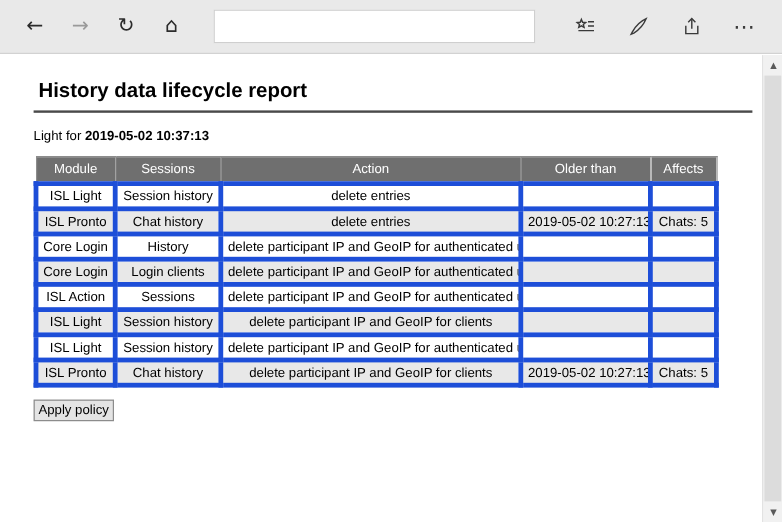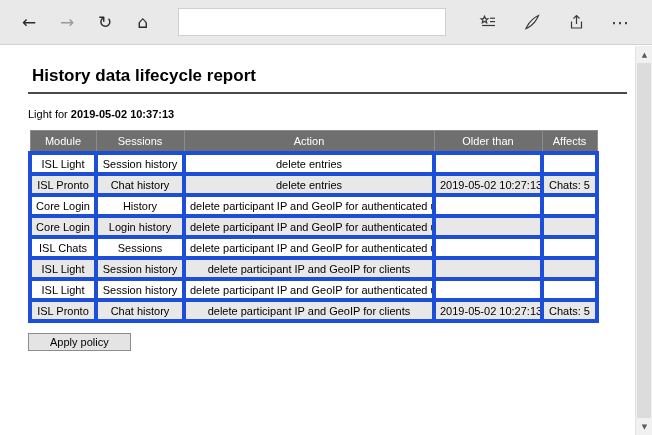--- a/index.html
+++ b/index.html
@@ -63,21 +63,21 @@
     overflow:hidden;white-space:nowrap;
   }
   table.report td{
     border:4px solid #1d4ed8;padding:1px 4px;height:15px;text-align:center;
     overflow:hidden;white-space:nowrap;color:#000;
   }
   table.report tbody tr:nth-child(even){background:#e8e8e8;}
   
   .apply-btn{
     margin-top:10px;font-size:11px;font-family:"Liberation Sans",sans-serif;
-    background:#e4e4e4;border:1px solid #8c8c8c;padding:2px 21px;cursor:pointer;color:#000;
+    background:#e4e4e4;border:1px solid #8c8c8c;padding:2px 3px;cursor:pointer;color:#000;
   }
 </style>
 </head>
 <body>
 
 <div class="toolbar">
   <button class="nav-btn">←</button>
   <button class="nav-btn disabled">→</button>
   <button class="nav-btn">↻</button>
   <button class="nav-btn">⌂</button>
@@ -146,27 +146,27 @@
       </tr>
       <tr>
         <td>Core Login</td>
         <td>History</td>
         <td>delete participant IP and GeoIP for authenticated users</td>
         <td></td>
         <td></td>
       </tr>
       <tr>
         <td>Core Login</td>
-        <td>Login history</td>
-        <td>delete participant IP and GeoIP for authenticated users</td>
-        <td></td>
-        <td></td>
-      </tr>
-      <tr>
-        <td>ISL Chats</td>
+        <td>Login clients</td>
+        <td>delete participant IP and GeoIP for authenticated users</td>
+        <td></td>
+        <td></td>
+      </tr>
+      <tr>
+        <td>ISL Action</td>
         <td>Sessions</td>
         <td>delete participant IP and GeoIP for authenticated users</td>
         <td></td>
         <td></td>
       </tr>
       <tr>
         <td>ISL Light</td>
         <td>Session history</td>
         <td>delete participant IP and GeoIP for clients</td>
         <td></td>

